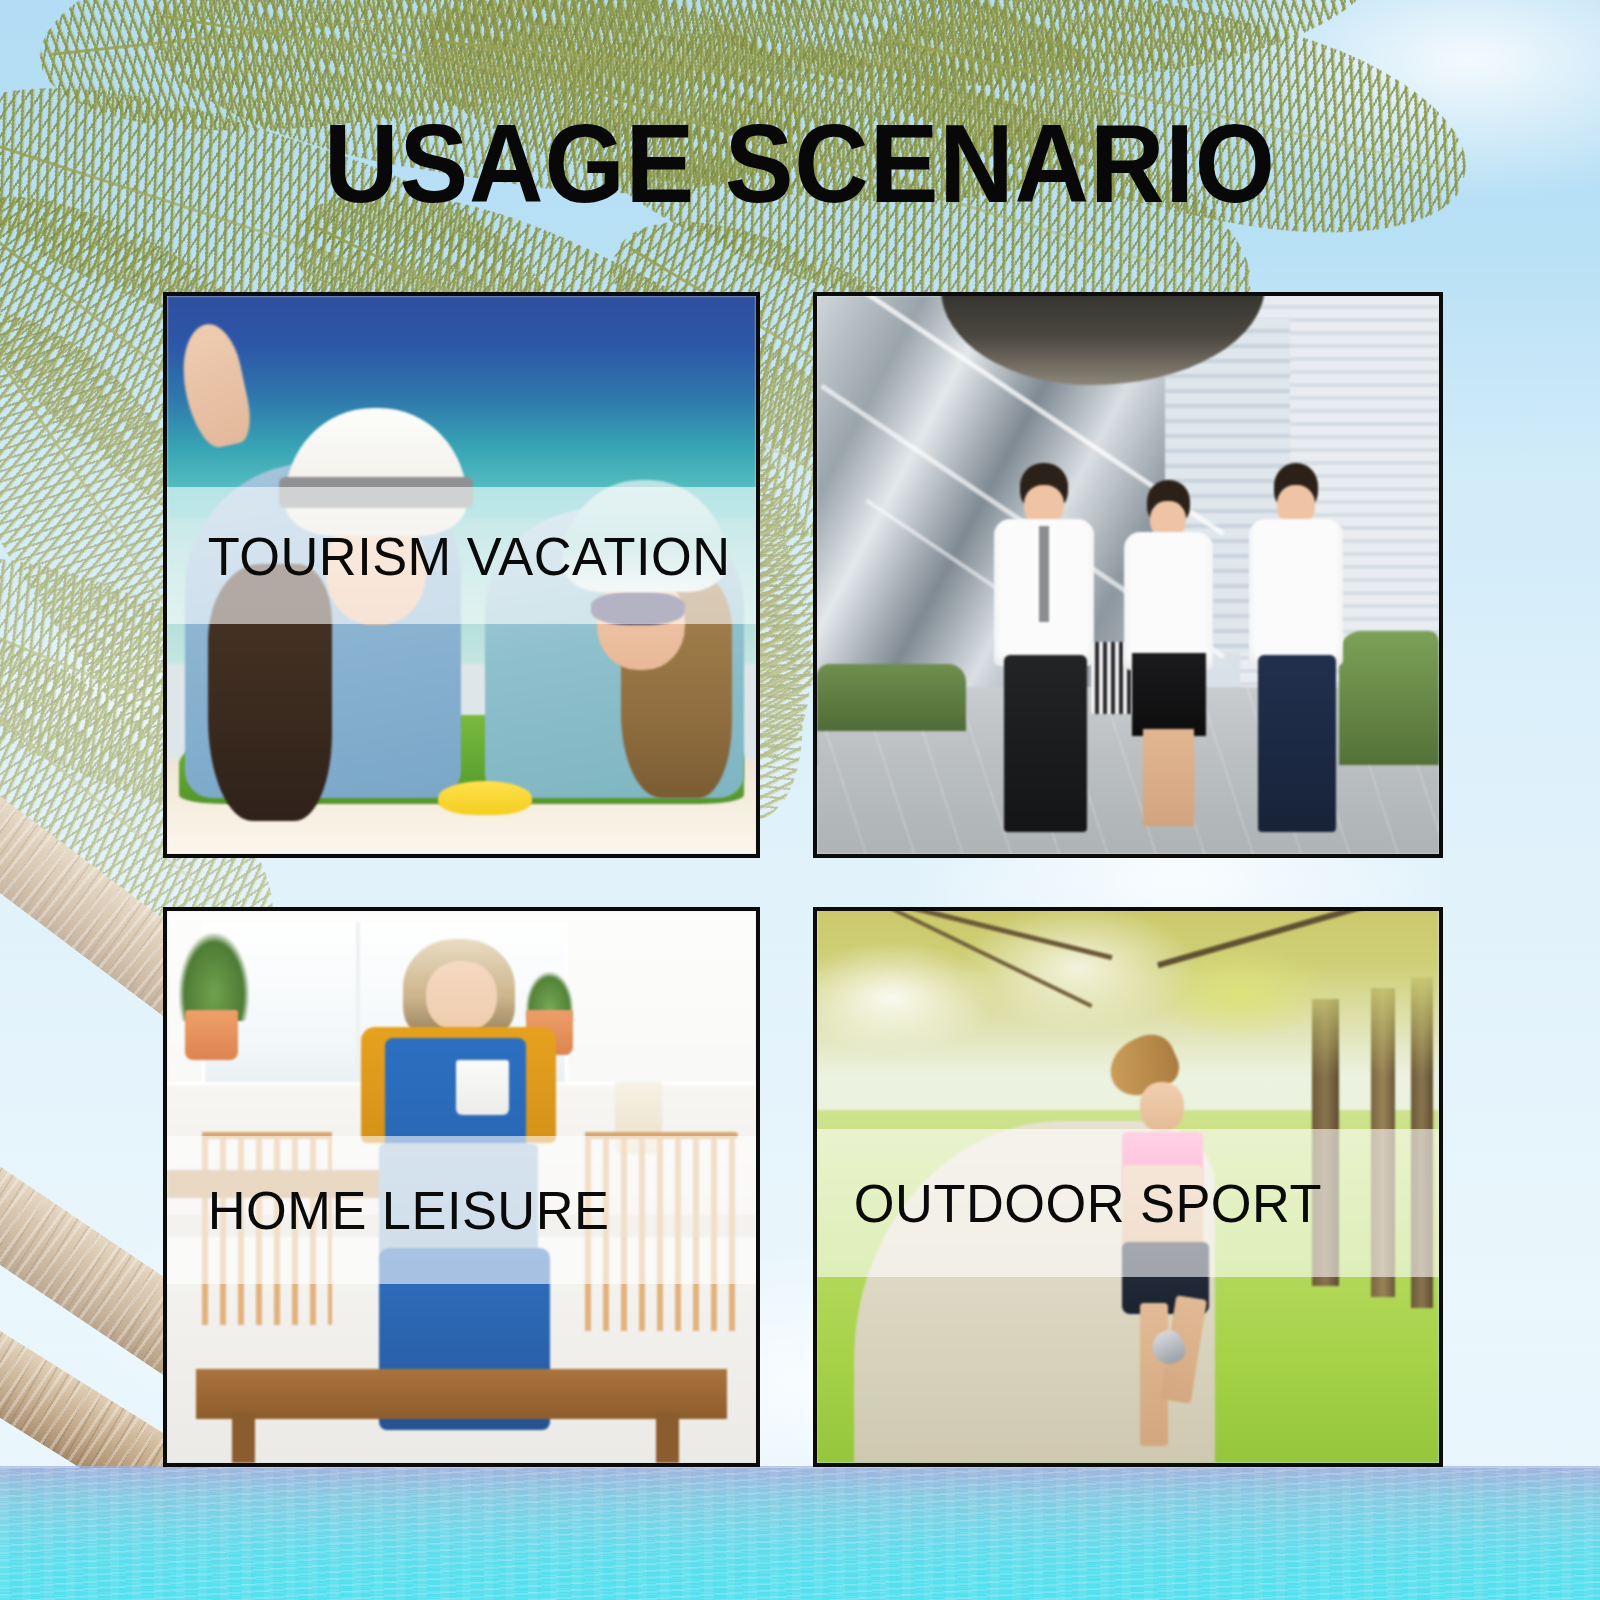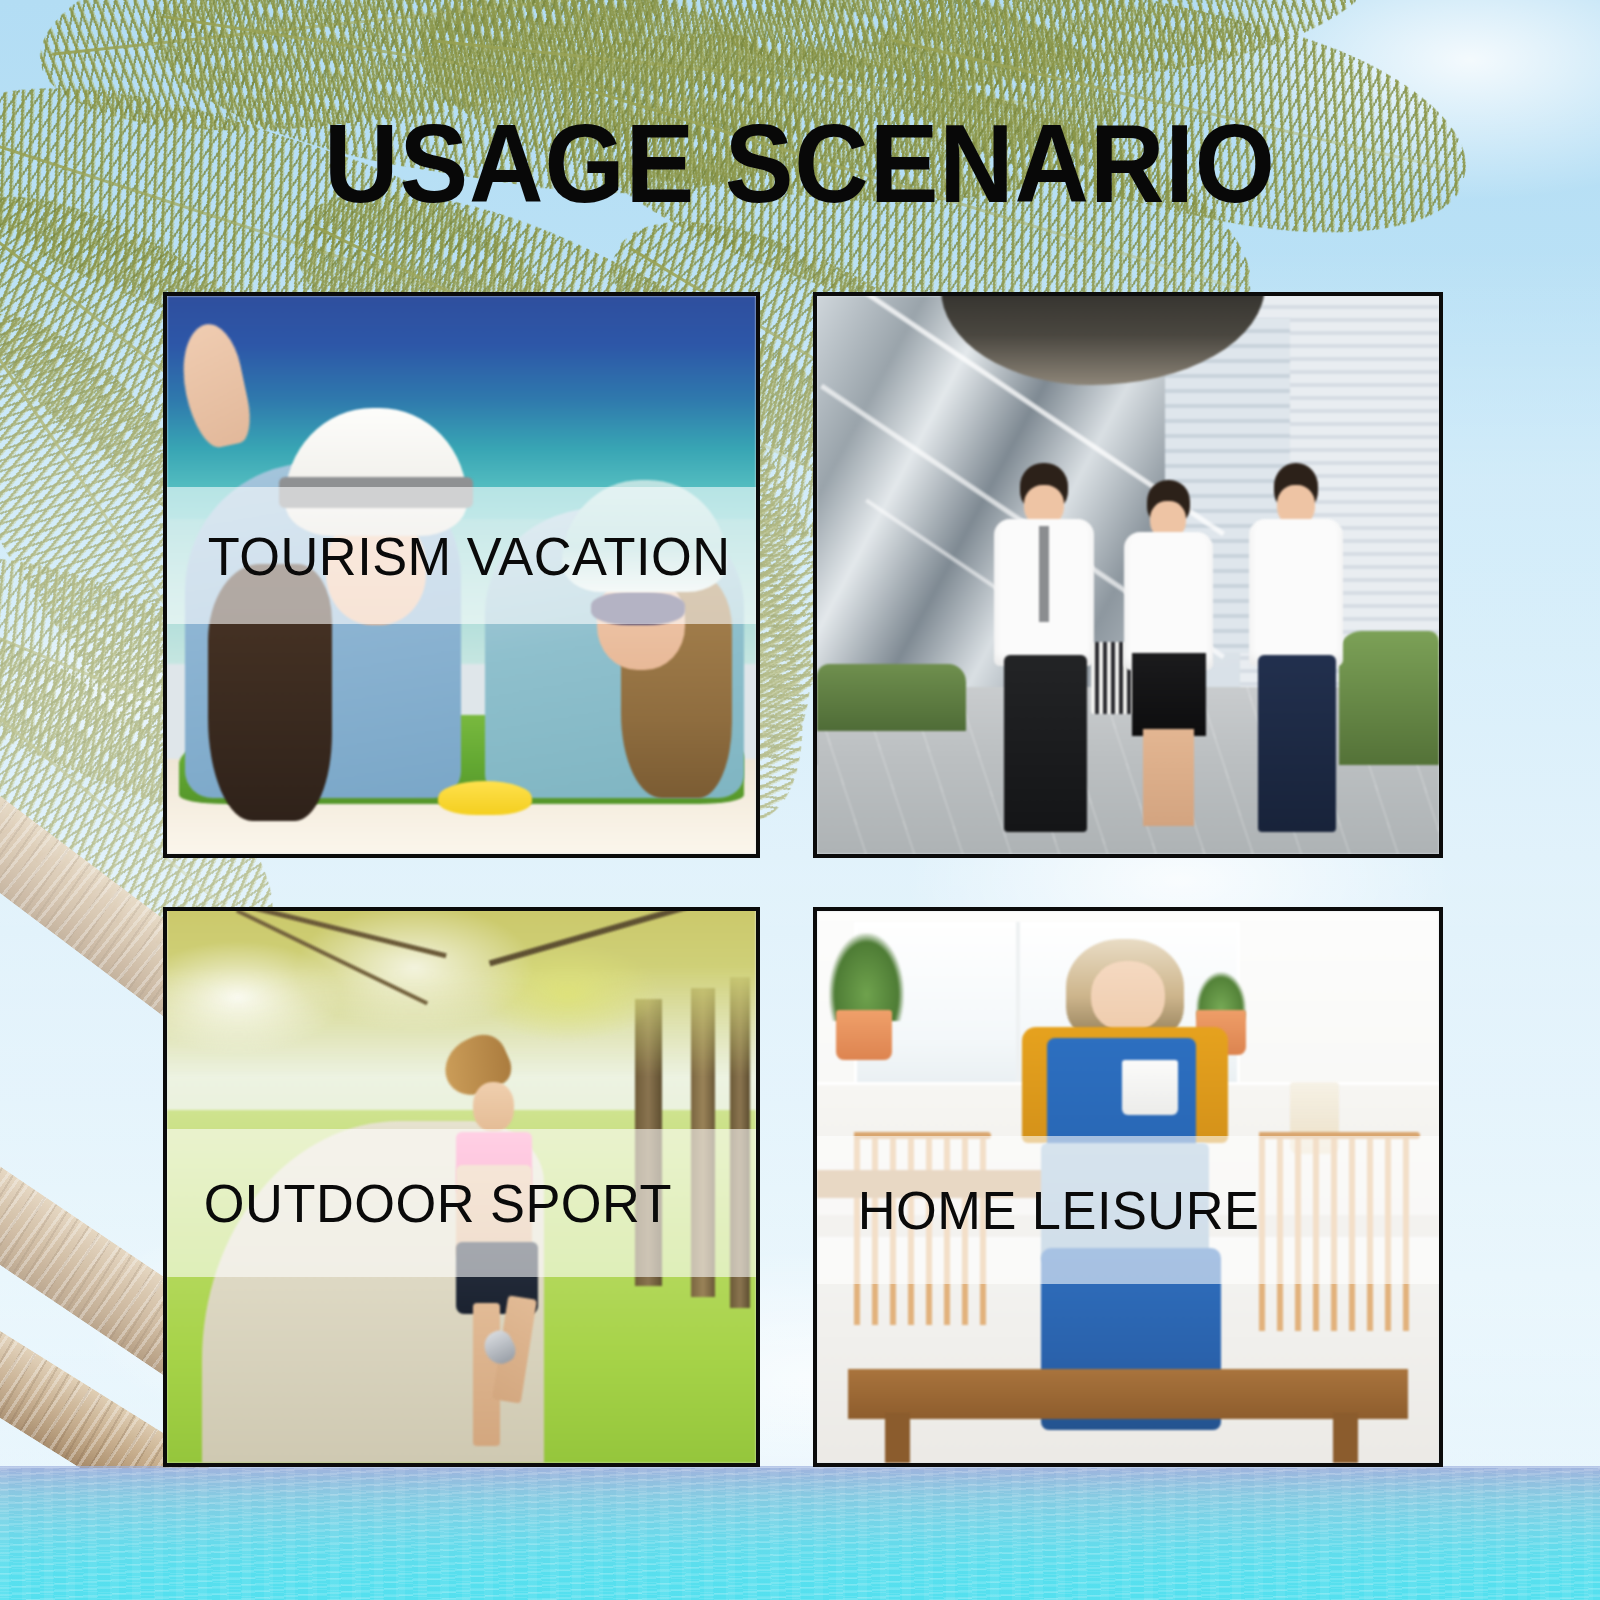--- a/index.html
+++ b/index.html
@@ -416,46 +416,20 @@
           <div class="hd"></div>
           <div class="fc"></div>
           <div class="sh"></div>
           <div class="lg-navy"></div>
         </div>
     </div>
   </div>
 
   <div class="card">
     <div class="photo">
-      <div class="p4-sky"></div>
-      <div class="p4-grassL"></div>
-      <div class="p4-path"></div>
-      <div class="p4-tr1"></div>
-        <div class="p4-tr2"></div>
-        <div class="p4-tr3"></div>
-      <div class="p4-canopy"></div>
-      <div class="p4-branch1"></div>
-        <div class="p4-branch2"></div>
-        <div class="p4-branch3"></div>
-      <div class="p4-run-hair"></div>
-        <div class="p4-run-head"></div>
-      <div class="p4-run-bra"></div>
-        <div class="p4-run-back"></div>
-      <div class="p4-run-sh"></div>
-      <div class="p4-run-leg1"></div>
-        <div class="p4-run-leg2"></div>
-        <div class="p4-run-shoe"></div>
-    </div>
-    <div class="band band-4">
-      <span class="label">OUTDOOR SPORT</span>
-    </div>
-  </div>
-
-  <div class="card">
-    <div class="photo">
       <div class="p3-wall"></div>
       <div class="p3-win"></div>
       <div class="p3-cab"></div>
         <div class="p3-counter"></div>
       <div class="p3-plant"></div>
         <div class="p3-pot"></div>
       <div class="p3-plant2"></div>
         <div class="p3-pot2"></div>
       <div class="p3-jar"></div>
       <div class="p3-chairL"></div>
@@ -470,13 +444,39 @@
         <div class="p3-w-jeans"></div>
       <div class="p3-bench"></div>
         <div class="p3-legL"></div>
         <div class="p3-legR"></div>
     </div>
     <div class="band band-3">
       <span class="label">HOME LEISURE</span>
     </div>
   </div>
 
+  <div class="card">
+    <div class="photo">
+      <div class="p4-sky"></div>
+      <div class="p4-grassL"></div>
+      <div class="p4-path"></div>
+      <div class="p4-tr1"></div>
+        <div class="p4-tr2"></div>
+        <div class="p4-tr3"></div>
+      <div class="p4-canopy"></div>
+      <div class="p4-branch1"></div>
+        <div class="p4-branch2"></div>
+        <div class="p4-branch3"></div>
+      <div class="p4-run-hair"></div>
+        <div class="p4-run-head"></div>
+      <div class="p4-run-bra"></div>
+        <div class="p4-run-back"></div>
+      <div class="p4-run-sh"></div>
+      <div class="p4-run-leg1"></div>
+        <div class="p4-run-leg2"></div>
+        <div class="p4-run-shoe"></div>
+    </div>
+    <div class="band band-4">
+      <span class="label">OUTDOOR SPORT</span>
+    </div>
+  </div>
+
 </div>
 
 </body></html>

